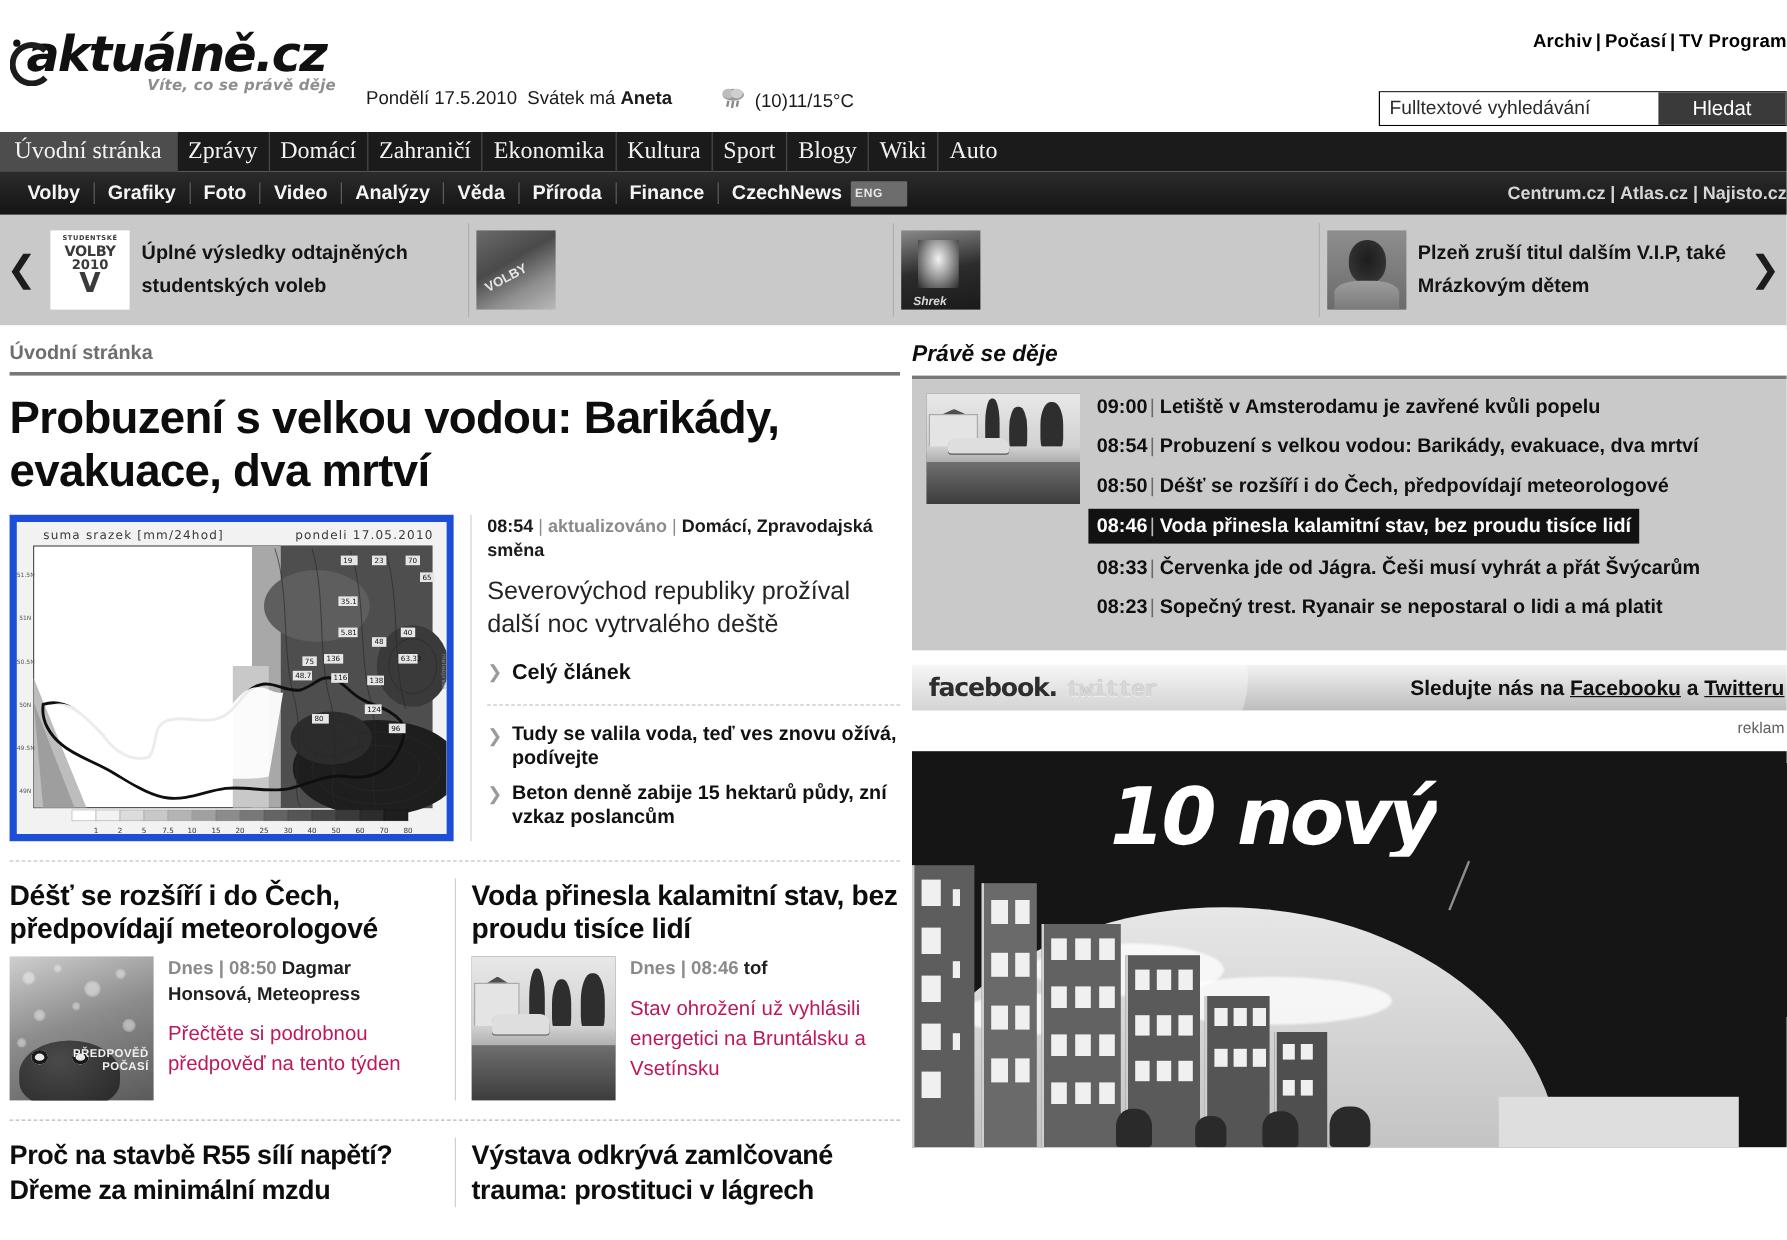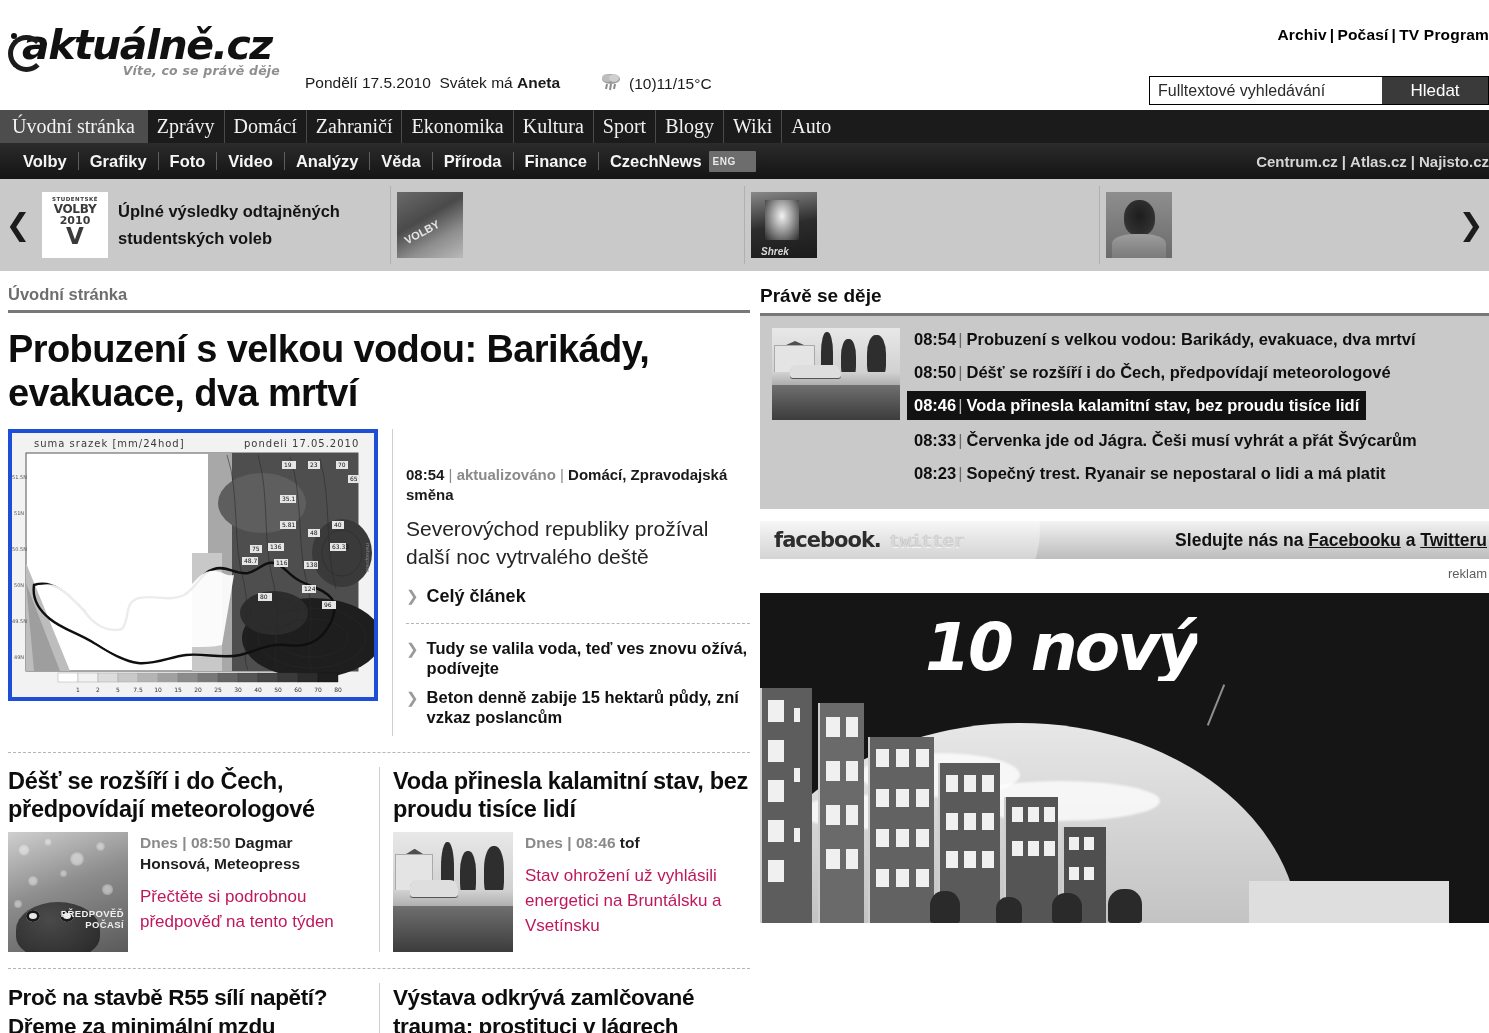--- a/index.html
+++ b/index.html
@@ -353,35 +353,34 @@
   }
 
   .lead-row { display: flex; gap: 14px; }
   .lead-map {
     width: 370px;
     flex: 0 0 370px;
     height: 272px;
     position: relative;
     overflow: hidden;
     background: #efefef;
-    border: 4px solid #1d4ed8;
+    border: 6px solid #1d4ed8;
   }
   .lead-side {
     flex: 1;
     border-left: 1px solid #cfcfcf;
     padding-left: 13px;
     min-width: 0;
   }
   .meta-line {
     font-size: 15px;
     font-weight: bold;
     color: #1a1a1a;
     line-height: 20px;
     margin-bottom: 10px;
-    margin-top: 36px;
   }
   .meta-line .gray { color: #8a8a8a; font-weight: bold; }
   .meta-line .bar { color: #8a8a8a; font-weight: normal; }
   .lead-perex {
     font-size: 21px;
     line-height: 28px;
     color: #242424;
     margin-bottom: 14px;
   }
   .bullet-link {
@@ -522,20 +521,21 @@
     background: #dedede; border-radius: 6px 8px 3px 3px;
     box-shadow: 0 1px 0 #555;
   }
 
   
   .r-head {
     font-size: 19px;
     font-weight: bold;
     color: #0d0d0d;
     padding-bottom: 6px;
+    font-style: italic;
   }
   .ticker {
     background: #c9c9c9;
     padding: 12px 10px 14px 12px;
     display: flex;
     gap: 14px;
   }
   .ticker-thumb {
     width: 128px; height: 92px;
     flex: 0 0 128px;
@@ -774,20 +774,21 @@
     <a href="#" class="car-item">
       <span class="car-thumb thumb-envelope"></span>
     </a>
 
     <a href="#" class="car-item">
       <span class="car-thumb thumb-shrek"></span>
     </a>
 
     <a href="#" class="car-item">
       <span class="car-thumb thumb-man"></span>
+      <span class="car-title">Plzeň zruší titul dalším V.I.P, také Mrázkovým dětem</span>
     </a>
 
   </div>
   <div class="car-arrow">❯</div>
 </div>
 
 <div class="content">
 
   <div class="col-left">
 
@@ -1045,20 +1046,23 @@
         <span class="house"></span>
         <span class="tree" style="left:38%;top:4%;width:12px;height:50%"></span>
         <span class="tree" style="left:54%;top:12%;width:15px;height:42%"></span>
         <span class="tree" style="left:74%;top:8%;width:19px;height:46%"></span>
         <span class="mud"></span>
         <span class="road"></span>
         <span class="car"></span>
       </div>
 
       <div class="ticker-list">
+        <a href="#" class="ticker-item">
+          <span class="tm">09:00</span><span class="pipe">|</span><span class="tt">Letiště v Amsterodamu je zavřené kvůli popelu</span>
+        </a>
         <a href="#" class="ticker-item">
           <span class="tm">08:54</span><span class="pipe">|</span><span class="tt">Probuzení s velkou vodou: Barikády, evakuace, dva mrtví</span>
         </a>
         <a href="#" class="ticker-item">
           <span class="tm">08:50</span><span class="pipe">|</span><span class="tt">Déšť se rozšíří i do Čech, předpovídají meteorologové</span>
         </a>
         <a href="#" class="ticker-item hl">
           <span class="tm">08:46</span><span class="pipe">|</span><span class="tt">Voda přinesla kalamitní stav, bez proudu tisíce lidí</span>
         </a>
         <a href="#" class="ticker-item">

